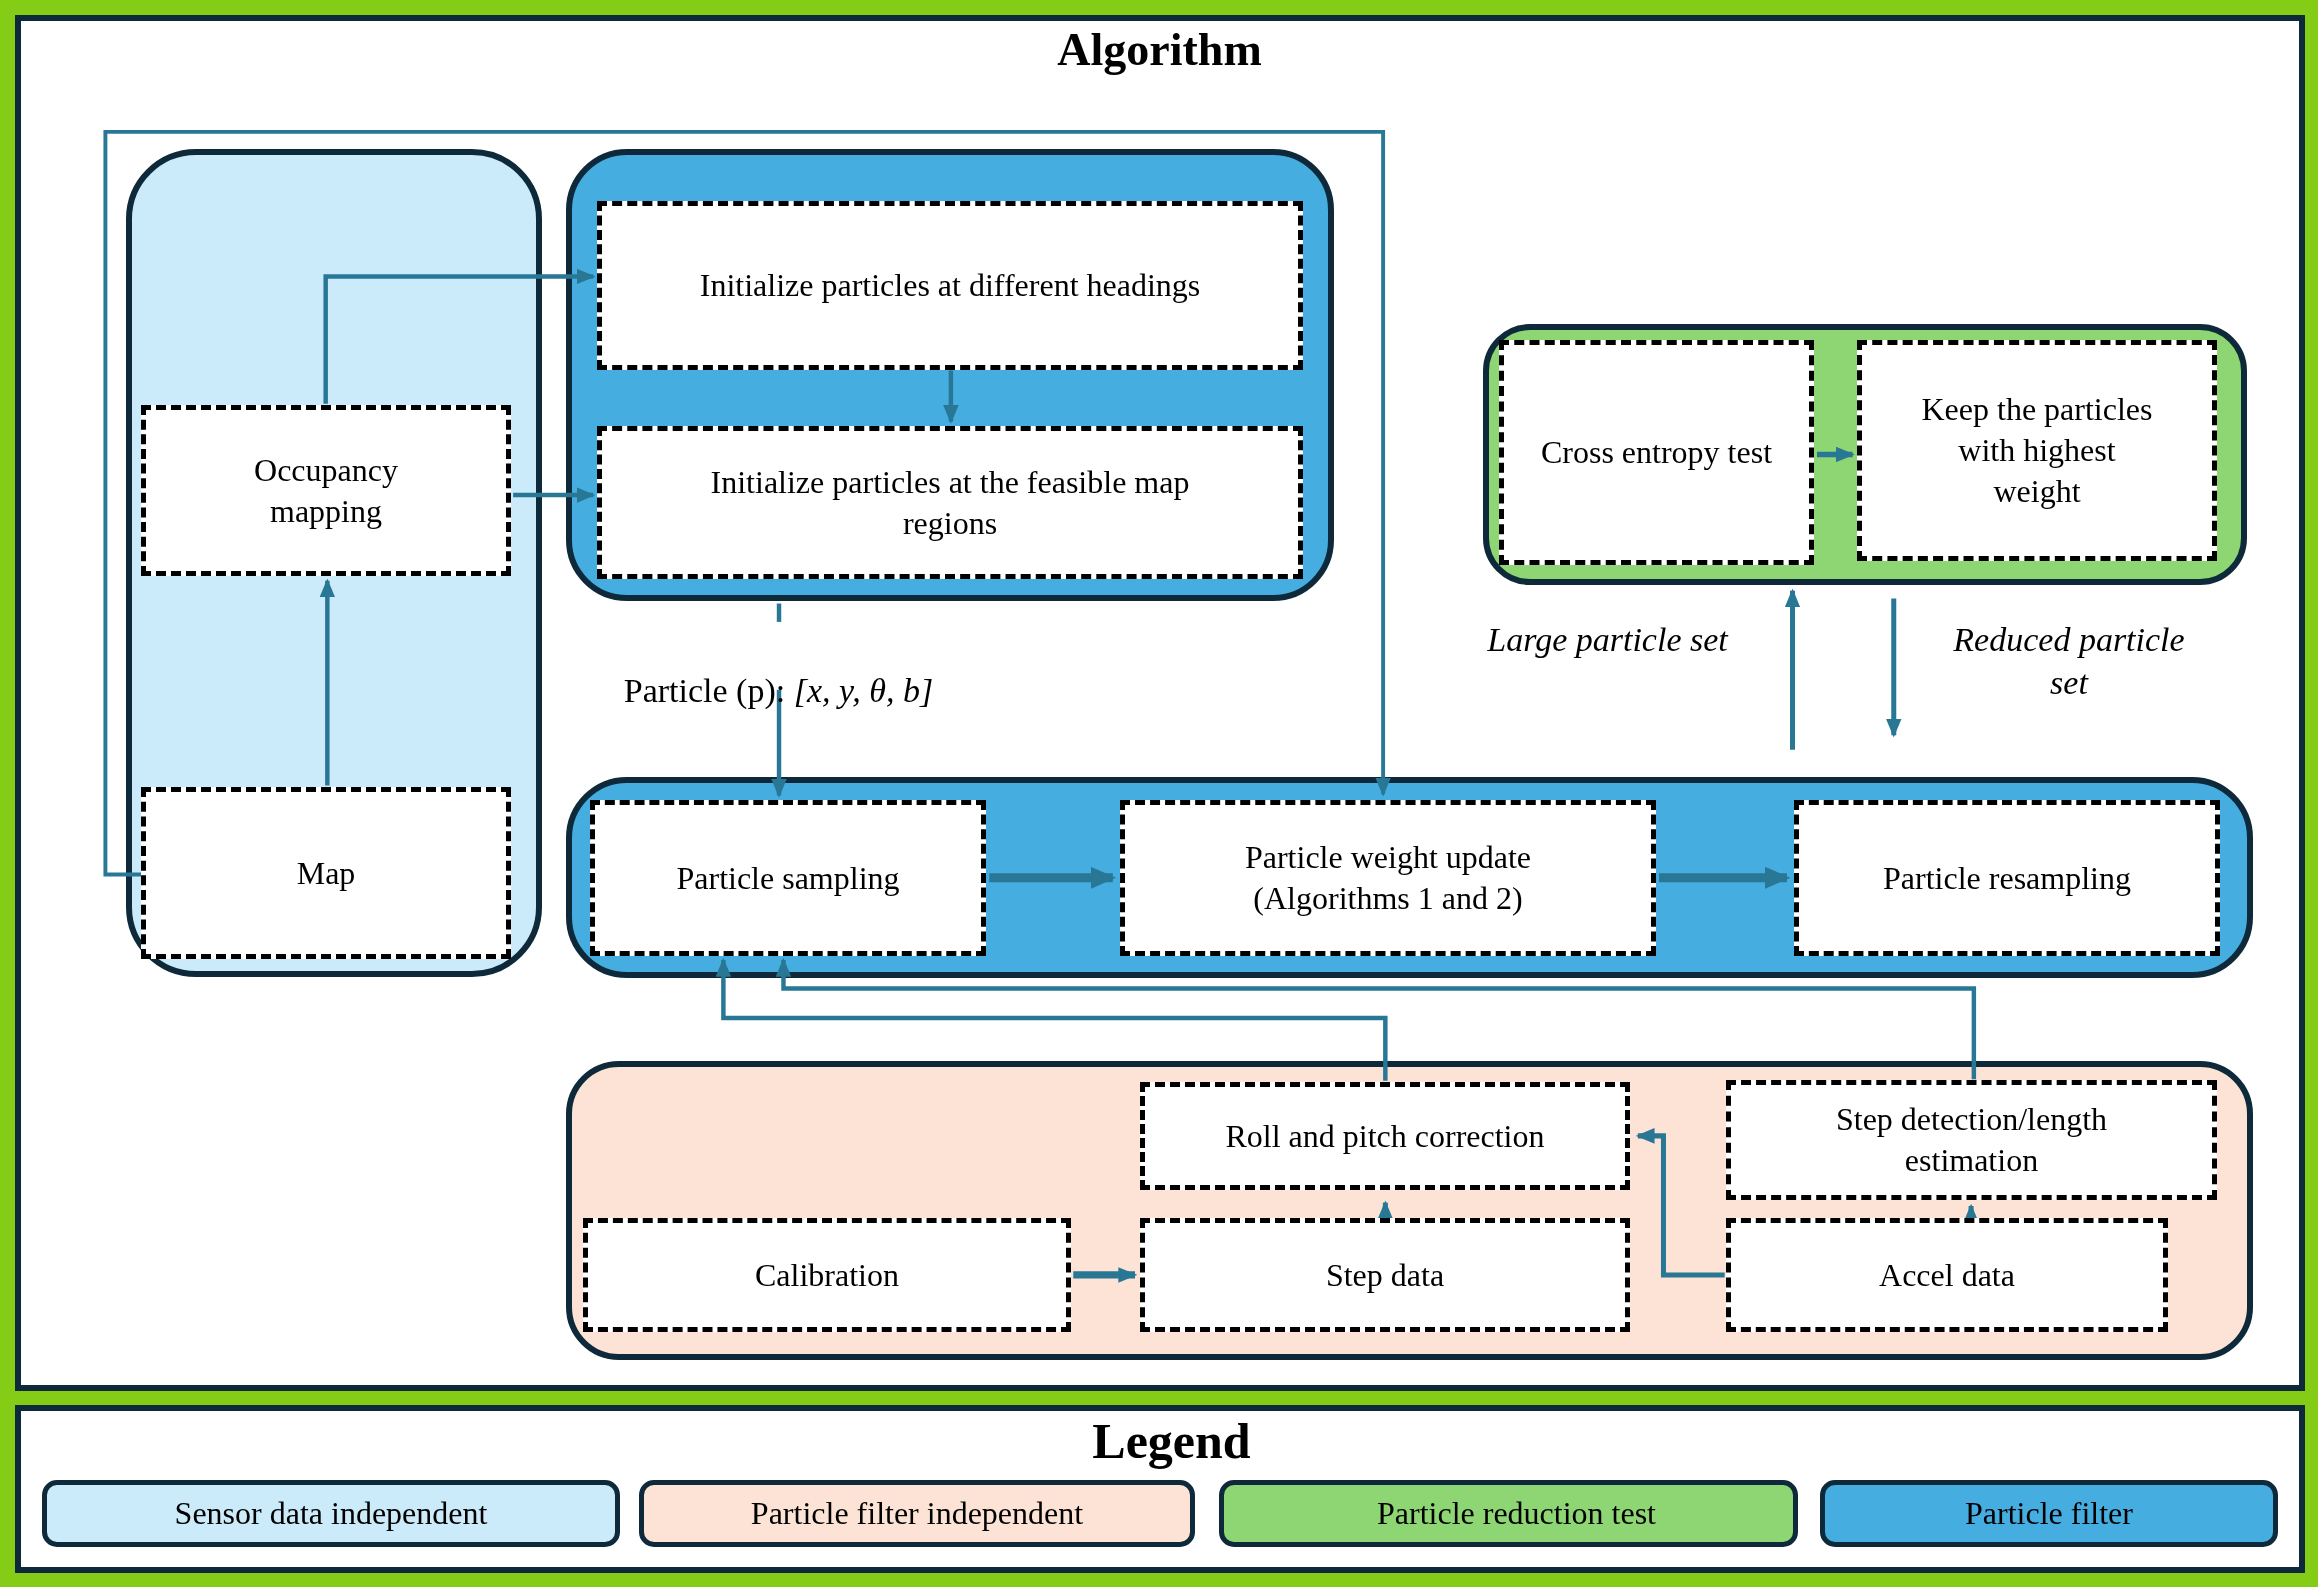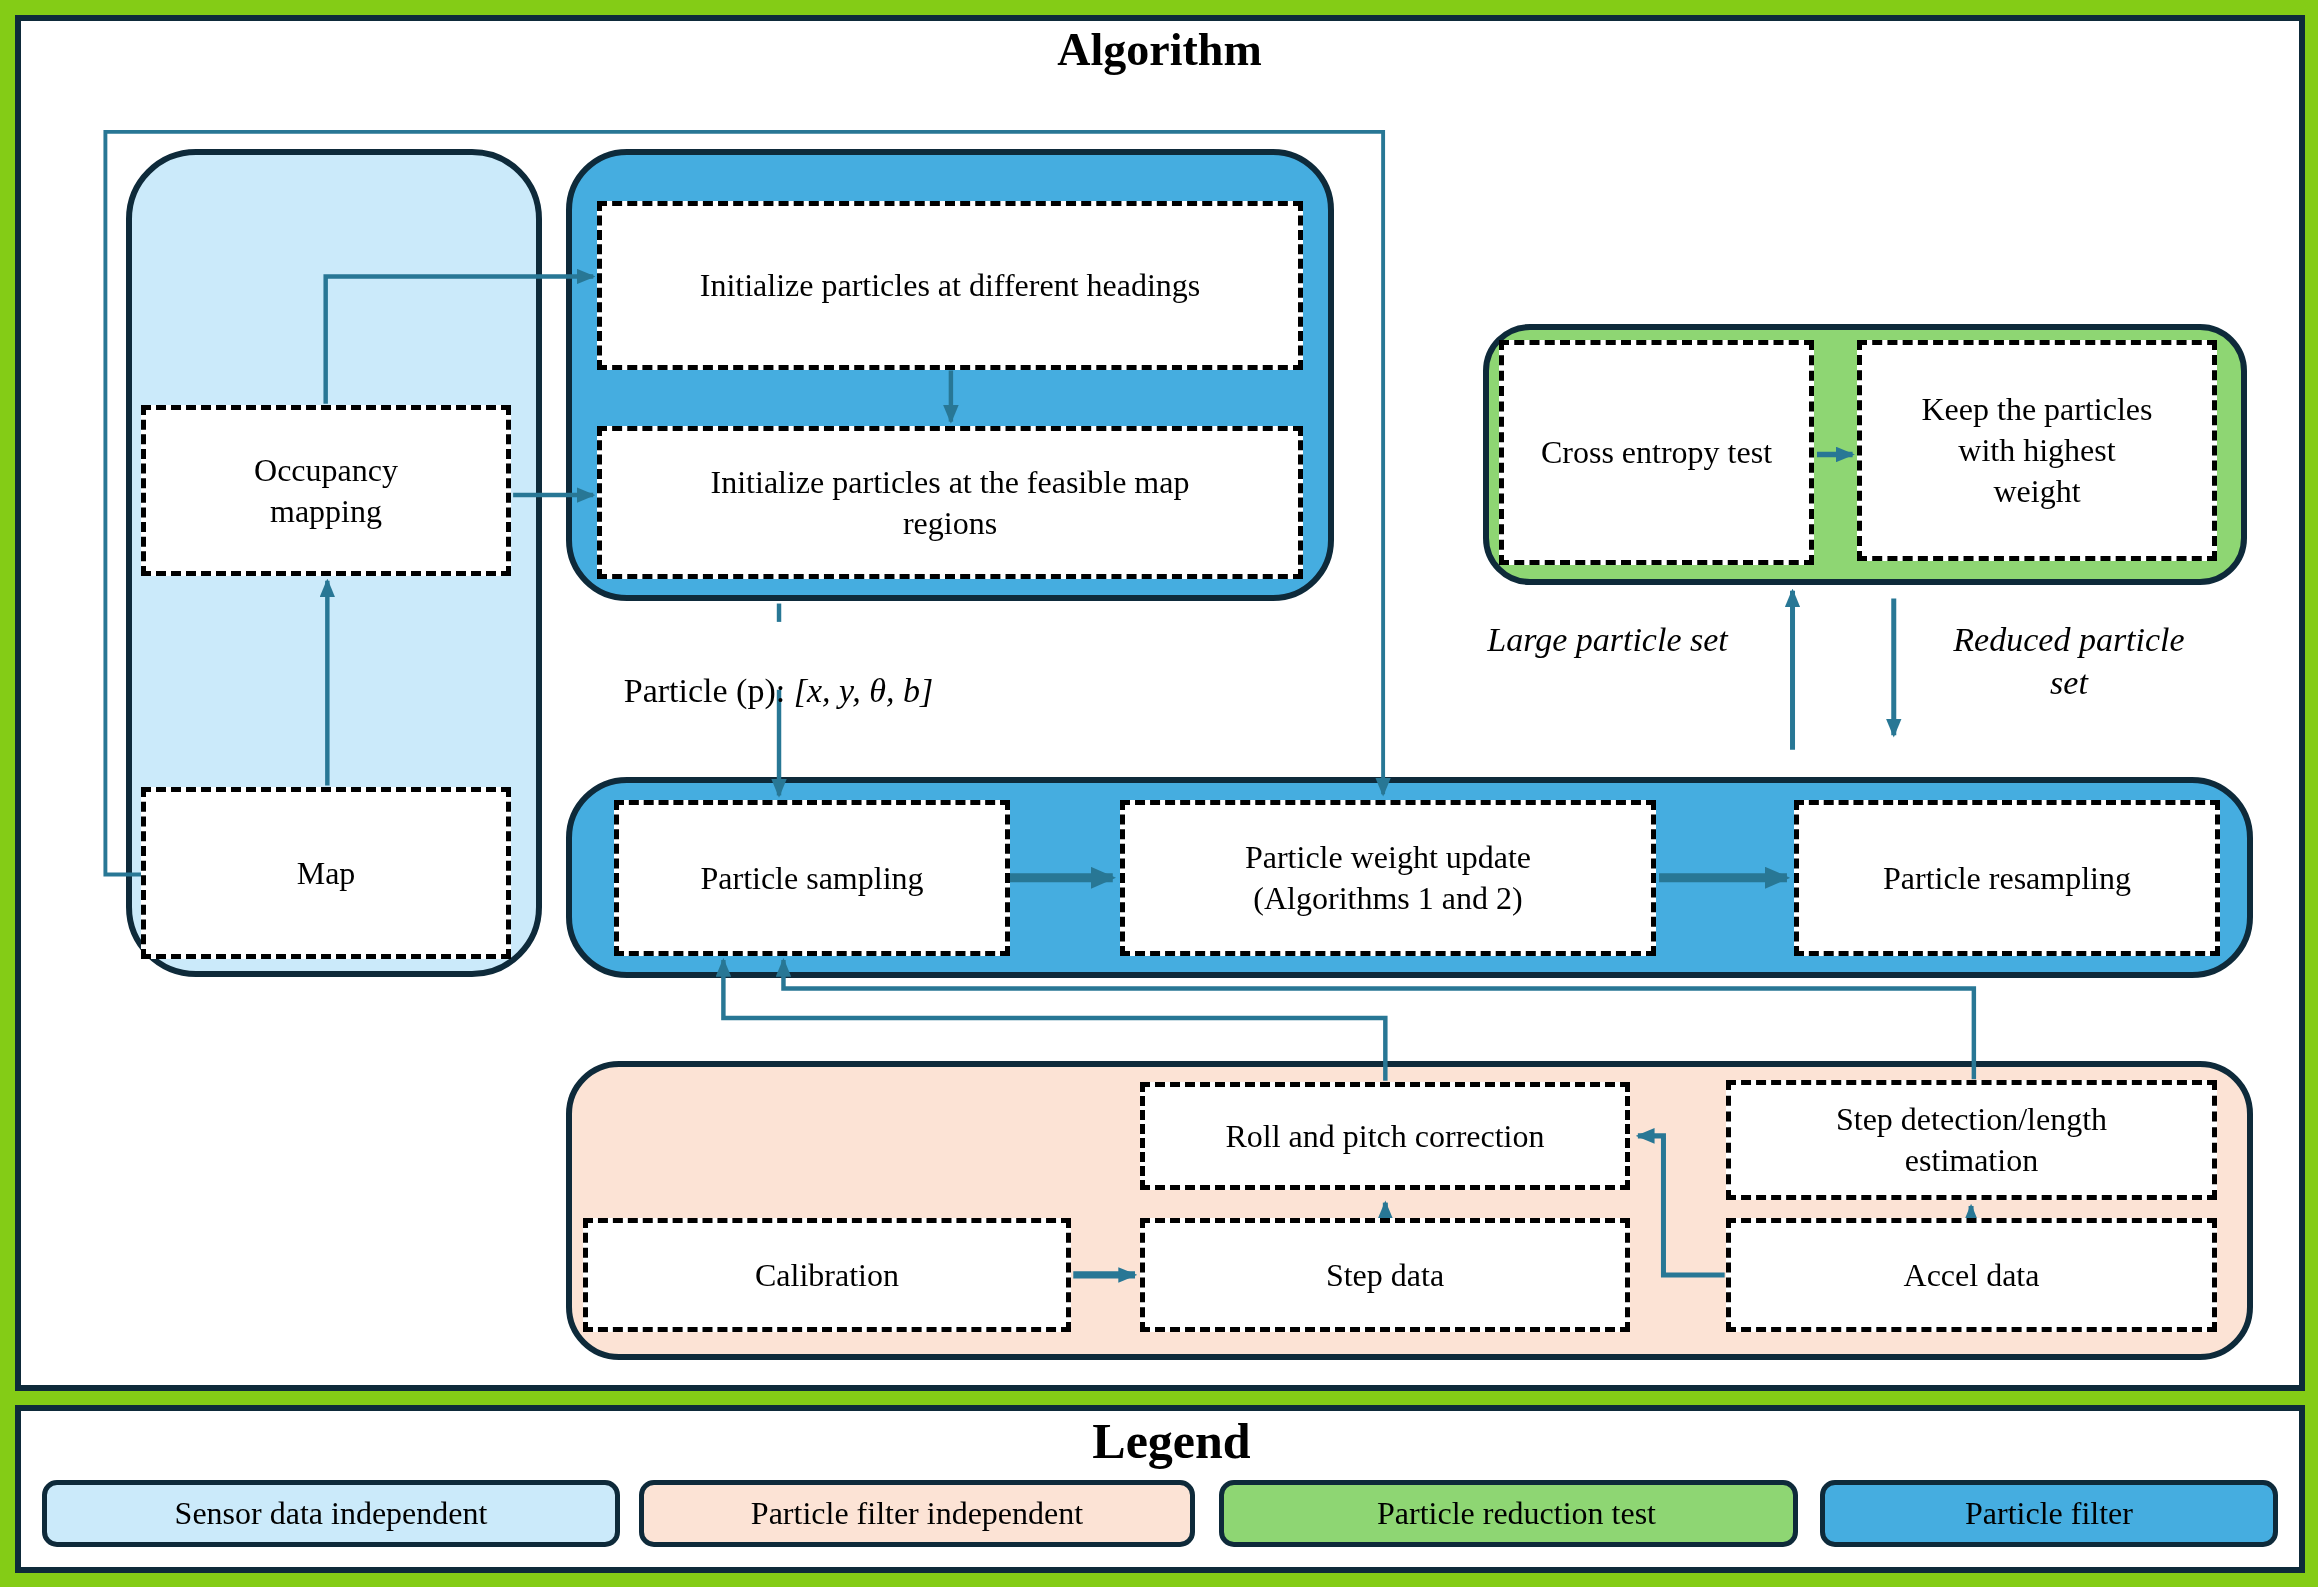--- a/index.html
+++ b/index.html
@@ -79,30 +79,30 @@
   <div class="dashed-box" style="left:141px;top:405px;width:370px;height:171px;">Occupancy
 mapping</div>
   <div class="dashed-box" style="left:141px;top:787px;width:370px;height:172px;">Map</div>
   <div class="dashed-box" style="left:597px;top:201px;width:706px;height:169px;">Initialize particles at different headings</div>
   <div class="dashed-box" style="left:597px;top:426px;width:706px;height:153px;">Initialize particles at the feasible map
 regions</div>
   <div class="dashed-box" style="left:1499px;top:340px;width:315px;height:225px;">Cross entropy test</div>
   <div class="dashed-box" style="left:1857px;top:340px;width:360px;height:221px;">Keep the particles
 with highest
 weight</div>
-  <div class="dashed-box" style="left:590px;top:800px;width:396px;height:156px;margin-left:24px;">Particle sampling</div>
+  <div class="dashed-box" style="left:590px;top:800px;width:396px;height:156px;">Particle sampling</div>
   <div class="dashed-box" style="left:1120px;top:800px;width:536px;height:156px;">Particle weight update
 (Algorithms 1 and 2)</div>
   <div class="dashed-box" style="left:1794px;top:800px;width:426px;height:156px;">Particle resampling</div>
   <div class="dashed-box" style="left:1140px;top:1082px;width:490px;height:108px;">Roll and pitch correction</div>
   <div class="dashed-box" style="left:1726px;top:1080px;width:491px;height:120px;">Step detection/length
 estimation</div>
   <div class="dashed-box" style="left:583px;top:1218px;width:488px;height:114px;">Calibration</div>
   <div class="dashed-box" style="left:1140px;top:1218px;width:490px;height:114px;">Step data</div>
-  <div class="dashed-box" style="left:1726px;top:1218px;width:491px;height:114px;">Accel data</div>
+  <div class="dashed-box" style="left:1726px;top:1218px;width:442px;height:114px;">Accel data</div>
 
   <div class="note" style="left:528px;top:627px;width:501px;">
     <span>Particle (p): </span><span class="italic">[x, y, θ, b]</span>
   </div>
   <div class="note italic" style="left:1435px;top:619px;width:345px;">Large particle set</div>
   <div class="note italic" style="left:1891px;top:619px;width:356px;">Reduced particle
 set</div>
 
   <div class="frame" style="left:15px;top:1405px;width:2290px;height:168px;"></div>
   <div class="panel-title" style="top:1412px;font-size:50px;margin-left:12px;">Legend</div>

